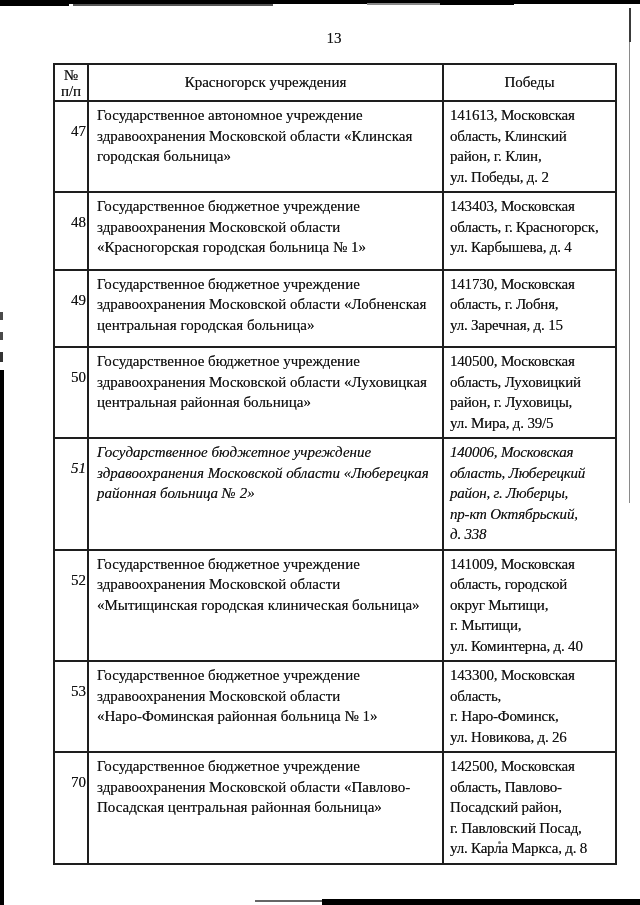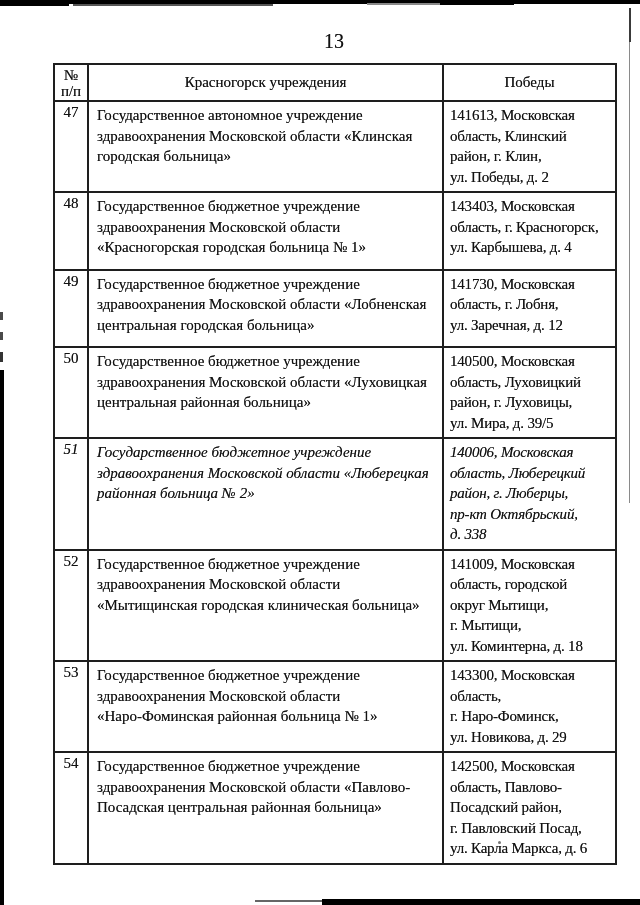--- a/index.html
+++ b/index.html
@@ -8,21 +8,21 @@
     background:#ffffff;
     position:relative;
     overflow:hidden;
     font-family:"Liberation Serif", serif;
     color:#121212;
   }
   .page-number {
     position:absolute;
     top:30px; left:53px; width:562px;
     text-align:center;
-    font-size:20px;
+    font-size:15px;
     text-shadow:0 0 .5px rgba(0,0,0,.6);
   }
   table.doc-table {
     position:absolute;
     left:53px; top:63px;
     width:562px;
     border-collapse:collapse;
     table-layout:fixed;
     font-size:15px;
     line-height:20.5px;
@@ -38,22 +38,22 @@
     overflow:hidden;
   }
   .doc-table thead tr { height:37px; }
   .doc-table th {
     vertical-align:middle;
     text-align:center;
     padding:1px 2px;
   }
   .doc-table th.h-num { line-height:16px; white-space:pre-line; }
   .doc-table td.num {
-    text-align:center;
-    padding:0 1px 0 1px;
+    text-align:right;
+    padding:19px 1px 0 1px;
   }
   .doc-table td.name {
     padding:3px 4px 11px 8px;
     white-space:pre-line;
   }
   .doc-table td.addr {
     padding:3px 1px 4px 6px;
     white-space:pre-line;
     letter-spacing:-0.2px;
   }
@@ -121,21 +121,21 @@
 область, г. Красногорск,
 ул. Карбышева, д. 4</td>
     </tr>
     <tr class="r2">
       <td class="num">49</td>
       <td class="name">Государственное бюджетное учреждение
 здравоохранения Московской области «Лобненская
 центральная городская больница»</td>
       <td class="addr">141730, Московская
 область, г. Лобня,
-ул. Заречная, д. 12</td>
+ул. Заречная, д. 15</td>
     </tr>
     <tr class="r3">
       <td class="num">50</td>
       <td class="name">Государственное бюджетное учреждение
 здравоохранения Московской области «Луховицкая
 центральная районная больница»</td>
       <td class="addr">140500, Московская
 область, Луховицкий
 район, г. Луховицы,
 ул. Мира, д. 39/5</td>
@@ -153,37 +153,37 @@
     </tr>
     <tr class="r5">
       <td class="num">52</td>
       <td class="name">Государственное бюджетное учреждение
 здравоохранения Московской области
 «Мытищинская городская клиническая больница»</td>
       <td class="addr">141009, Московская
 область, городской
 округ Мытищи,
 г. Мытищи,
-ул. Коминтерна, д. 18</td>
+ул. Коминтерна, д. 40</td>
     </tr>
     <tr class="r6">
       <td class="num">53</td>
       <td class="name">Государственное бюджетное учреждение
 здравоохранения Московской области
 «Наро-Фоминская районная больница № 1»</td>
       <td class="addr">143300, Московская
 область,
 г. Наро-Фоминск,
-ул. Новикова, д. 29</td>
+ул. Новикова, д. 26</td>
     </tr>
     <tr class="r7">
-      <td class="num">54</td>
+      <td class="num">70</td>
       <td class="name">Государственное бюджетное учреждение
 здравоохранения Московской области «Павлово-
 Посадская центральная районная больница»</td>
       <td class="addr">142500, Московская
 область, Павлово-
 Посадский район,
 г. Павловский Посад,
-ул. Карла Маркса, д. 6</td>
+ул. Карла Маркса, д. 8</td>
     </tr>
   </tbody>
 </table>
 
 </body></html>

